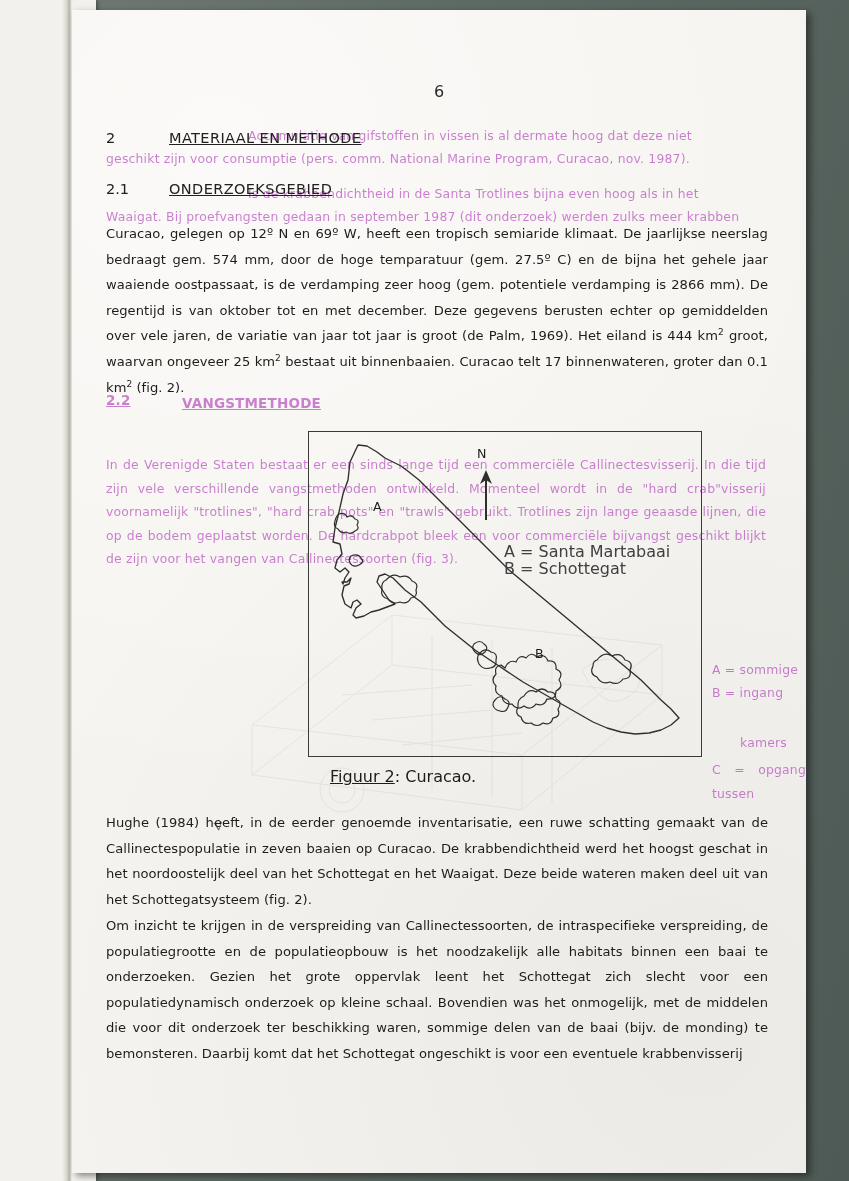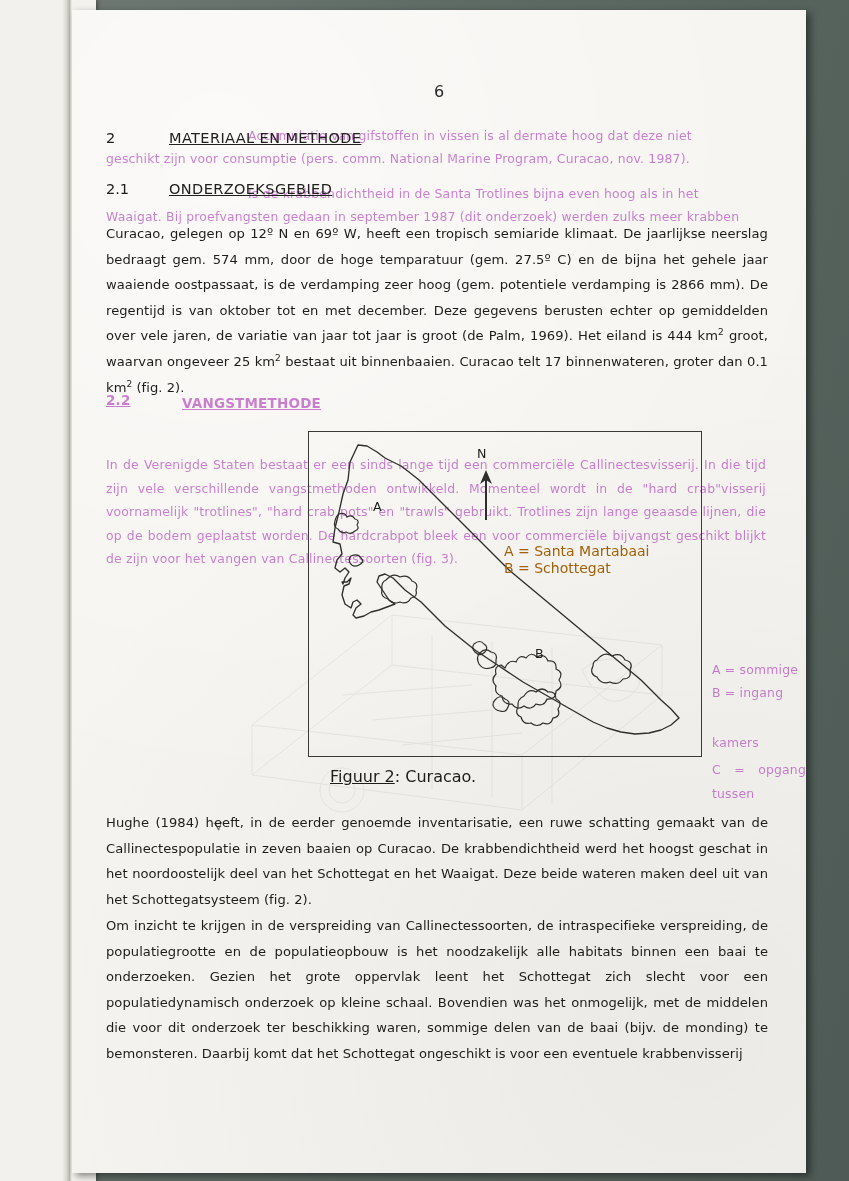--- a/index.html
+++ b/index.html
@@ -134,23 +134,23 @@
   #figcap .u { text-decoration: underline; }
   .maplabel {
     position: absolute;
     font-size: 12.6px;
     color: #1d1d1c;
     font-family: "DejaVu Sans", sans-serif;
   }
   #legend {
     position: absolute;
     left: 432px; top: 533px;
-    font-size: 14px;
+    font-size: 16px;
     line-height: 17px;
-    color: #a16207;
+    color: #404040;
     font-family: "DejaVu Sans", sans-serif;
     white-space: pre;
   }
   
   #hand-mark {
     position: absolute;
     left: 142px; top: 806px;
     width: 14px; height: 18px;
     color: #6d6a63;
     font-size: 15px;
@@ -179,21 +179,21 @@
       <div class="bleed bleed-body" style="left:34px; top:195px; width:650px;">Waaigat. Bij proefvangsten gedaan in september 1987 (dit onderzoek) werden zulks meer krabben</div>
 
       <div class="bleed bleed-head" style="left:34px; top:382px;">2.2</div>
       <div class="bleed bleed-head" style="left:110px; top:385px;text-align:center;">VANGSTMETHODE</div>
 
       <div class="bleed bleed-body" style="left:34px; top:443px; width:660px;">In de Verenigde Staten bestaat er een sinds lange tijd een commerciële Callinectesvisserij. In die tijd zijn vele verschillende vangstmethoden ontwikkeld. Momenteel wordt in de "hard crab"visserij voornamelijk "trotlines", "hard crab pots" en "trawls" gebruikt. Trotlines zijn lange geaasde lijnen, die op de bodem geplaatst worden. De hardcrabpot bleek een voor commerciële bijvangst geschikt blijkt de zijn voor het vangen van Callinectessoorten (fig. 3).</div>
 
       <div class="bleed bleed-body" style="left:640px; top:648px;">A = sommige</div>
       <div class="bleed bleed-body" style="left:640px; top:671px;">B = ingang</div>
       <div class="bleed bleed-body" style="left:640px; top:700px;margin-top:48px;">C = opgang tussen</div>
-      <div class="bleed bleed-body" style="left:640px; top:721px;">kamers</div>
+      <div class="bleed bleed-body" style="left:668px; top:721px;">kamers</div>
 
       <svg class="bleed-figure" style="left:120px; top:565px;" width="560" height="260" viewBox="0 0 560 260">
         <g fill="none" stroke="#6a6a62" stroke-width="1">
           <path d="M60 200 L200 90 L470 120 L330 235 Z"></path>
           <path d="M200 90 L200 40 L470 70 L470 120"></path>
           <path d="M60 200 L60 150 L200 40"></path>
           <path d="M60 150 L330 180 L470 70"></path>
           <path d="M330 180 L330 235"></path>
           <path d="M150 120 L280 110 M180 145 L300 135 M210 170 L330 158"></path>
           <path d="M240 60 L240 215 M300 66 L300 222 M360 72 L360 228"></path>

